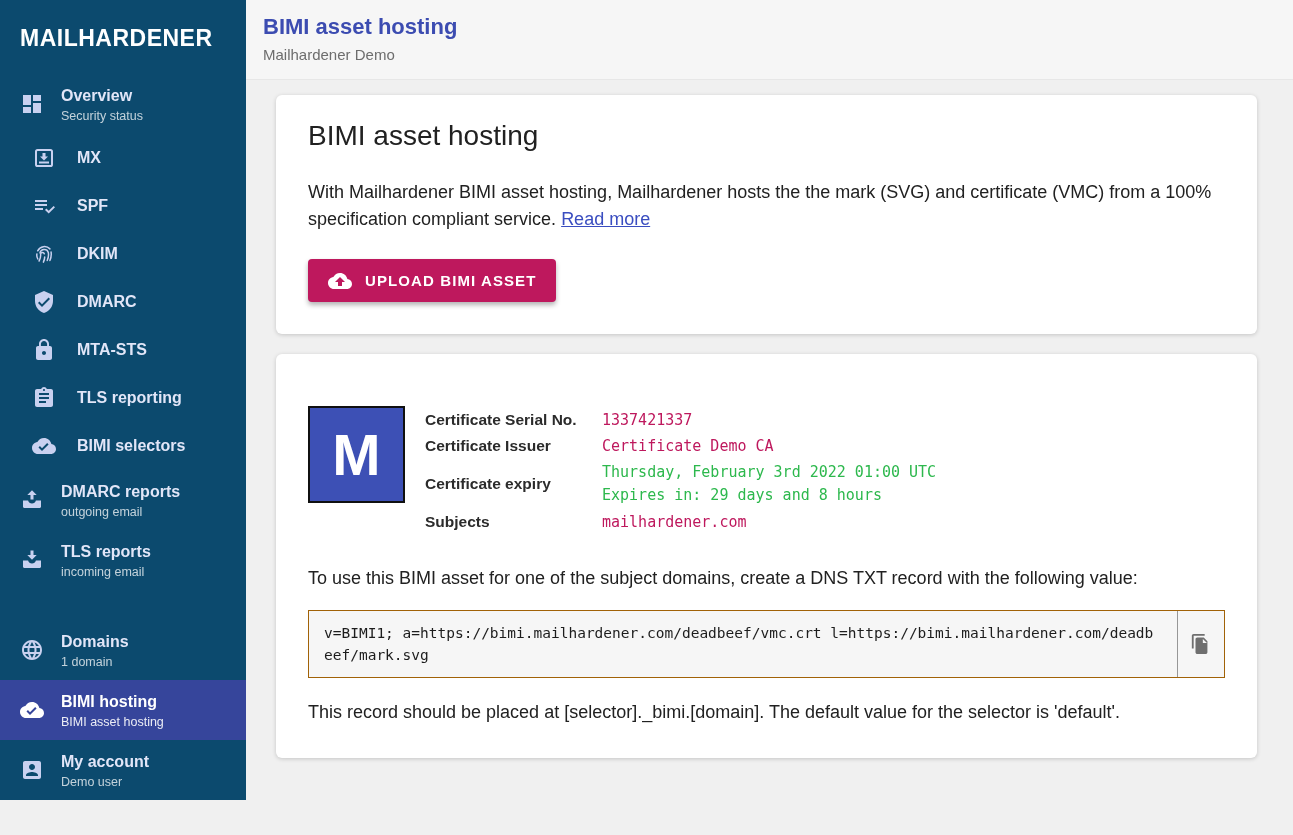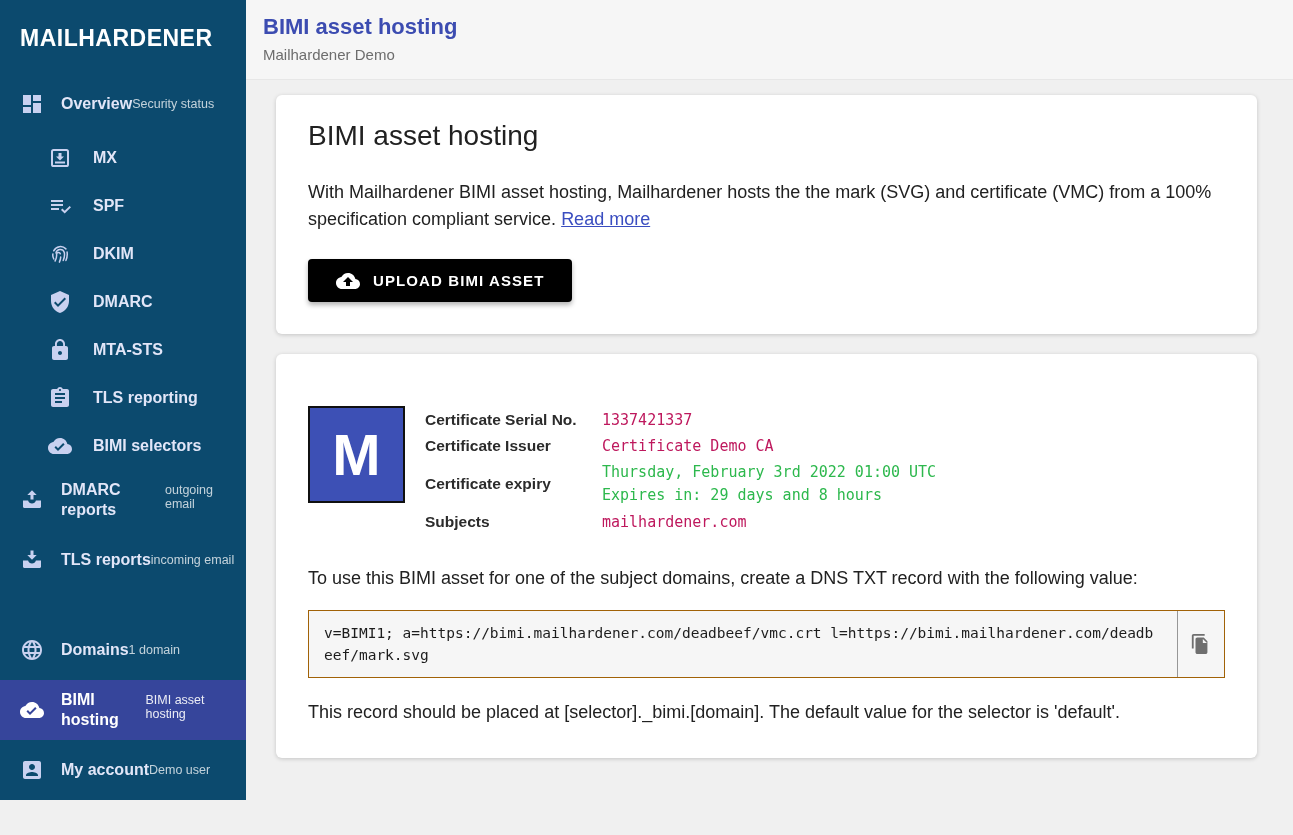--- a/index.html
+++ b/index.html
@@ -5,47 +5,47 @@
   html,body{margin:0;padding:0}
   body{width:1293px;height:835px;overflow:hidden;display:flex;background:#f0f0f0;
        font-family:"Liberation Sans",sans-serif;color:#212121}
 
   
   .sidebar{width:246px;flex:none;background:#0c4a6e;color:#fff;overflow:hidden;height:800px}
   .brand{font-size:23px;font-weight:bold;letter-spacing:.5px;padding:25px 20px 22px;color:#fff}
   .nav-item{display:flex;align-items:center;min-height:48px;padding:0 10px 0 20px;
             box-sizing:border-box;cursor:pointer;text-decoration:none;color:inherit}
   .nav-item.two{min-height:60px}
-  .nav-item.sub{padding-left:48px}
+  .nav-item.sub{padding-left:32px}
   .nav-item.gap{margin-top:30px}
   .nav-item.active{background:#36459b}
   .nav-icon{width:24px;height:24px;flex:none;color:#c9d1f0;margin-right:17px}
   .nav-item.sub .nav-icon{margin-right:21px}
   .nav-item.active .nav-icon{color:#fff}
   .nav-icon svg{width:24px;height:24px;display:block}
-  .nav-text{display:flex;flex-direction:row}
+  .nav-text{display:flex;flex-direction:column}
   .nav-label{font-size:16px;font-weight:bold;color:#e2e6f8;line-height:20px}
   .nav-item.active .nav-label{color:#fff}
   .nav-sub{font-size:12.5px;color:rgba(255,255,255,.75);margin-top:3px}
   .nav-item.active .nav-sub{color:rgba(255,255,255,.9)}
 
   
   .main{flex:1;display:flex;flex-direction:column;min-width:0}
   .page-header{height:80px;box-sizing:border-box;background:#f6f6f6;
                border-bottom:1px solid #e7e7e7;padding:13px 0 0 17px}
   .page-title{font-size:22px;font-weight:bold;color:#3c4cb1;margin:0;line-height:27px}
   .page-subtitle{font-size:15px;color:#6d6d6d;margin-top:6px}
   .content{padding:15px 36px 0 30px}
   .card{background:#fff;border-radius:6px;box-shadow:0 1px 4px rgba(0,0,0,.18);
         padding:24px 32px 32px;margin-bottom:20px}
   .card h2{font-size:28px;font-weight:400;color:#212121;margin:0 0 26px;line-height:34px}
   .card p{font-size:18px;line-height:27px;color:#212121;margin:0}
   a.read-more{color:#3a4dc0;text-decoration:underline;cursor:pointer}
-  .btn-primary{display:inline-flex;align-items:center;gap:13px;background:#000000;color:#fff;
-        border:none;border-radius:4px;padding:0 28px;height:43px;margin-top:26px;
+  .btn-primary{display:inline-flex;align-items:center;gap:13px;background:#be185d;color:#fff;
+        border:none;border-radius:4px;padding:0 20px;height:43px;margin-top:26px;
         font-family:inherit;font-size:15px;font-weight:bold;letter-spacing:1.1px;
         box-shadow:0 3px 5px rgba(0,0,0,.3);cursor:pointer}
   .btn-primary svg{width:24px;height:24px;display:block}
 
   
   .cert-card{padding-top:40px}
   .cert-row{display:flex;margin-bottom:30px}
   .bimi-logo{width:93px;height:93px;flex:none;background:#3d50b5;border:2px solid #101010;
              display:flex;align-items:center;justify-content:center;margin:12px 20px 0 0}
   .bimi-logo span{font-size:58px;font-weight:bold;color:#fff;line-height:1}

